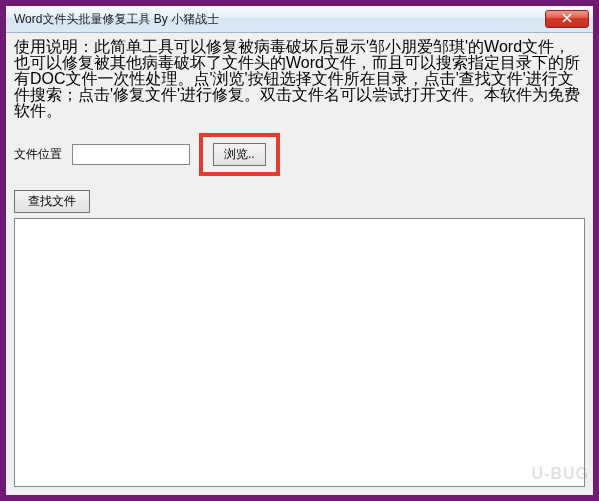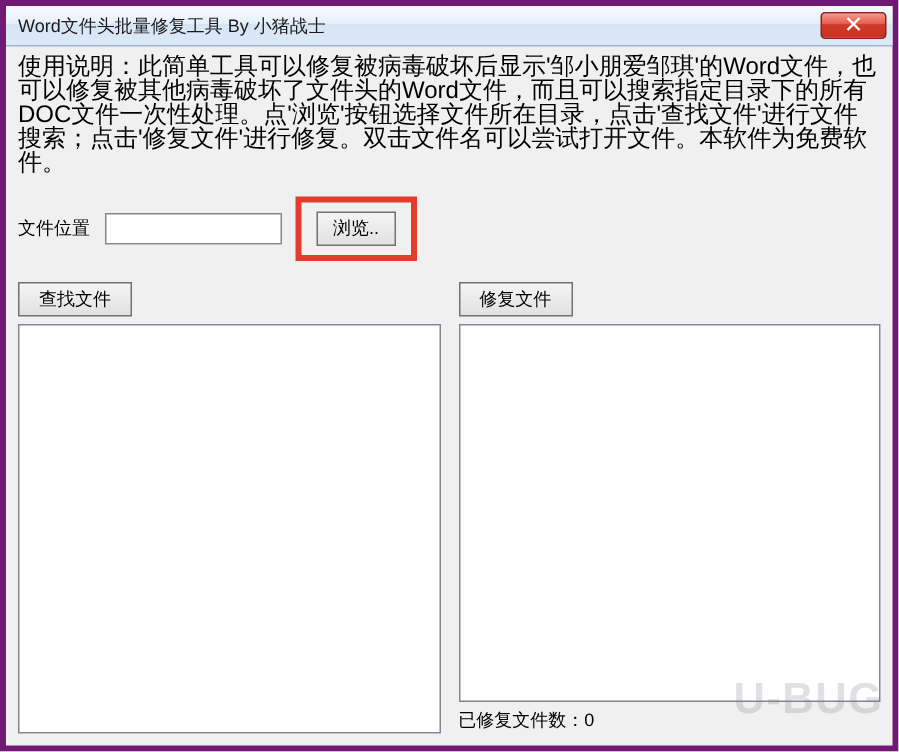--- a/index.html
+++ b/index.html
@@ -8,21 +8,21 @@
   font-size: 12px;
   background: #fff;
   width: 599px;
   height: 501px;
   overflow: hidden;
   position: relative;
 }
 .window {
   width: 599px;
   height: 501px;
-  border: 4px solid #701a75;
+  border: 6px solid #701a75;
   background: #f0f0f0;
   display: flex;
   flex-direction: column;
 }
 .titlebar {
   height: 27px;
   background: linear-gradient(to bottom, #f7fbff 0%, #e6eff9 45%, #d6e5f5 46%, #dce9f7 100%);
   border-bottom: 1px solid #9db5d1;
   display: flex;
   align-items: center;
@@ -110,21 +110,21 @@
   overflow: auto;
 }
 .countrow {
   margin-top: 4px;
   font-size: 12px;
 }
 .watermark {
   position: absolute;
   right: 10px;
   bottom: 18px;
-  font-size: 29px;
+  font-size: 16px;
   font-weight: bold;
   color: rgba(120,120,120,0.22);
   letter-spacing: 1px;
   pointer-events: none;
 }
 </style>
 </head>
 <body>
 
 <div class="window">
@@ -152,27 +152,20 @@
       </div>
     </div>
 
     <div class="lists">
 
       <div class="listcol">
         <button class="std">查找文件</button>
         <div class="listbox"></div>
       </div>
 
-      <div class="listcol">
-        <button class="std">修复文件</button>
-        <div class="listbox"></div>
-        <div class="countrow">
-          <span>已修复文件数：</span><span>0</span>
-        </div>
-      </div>
 
     </div>
 
   </div>
 
 </div>
 
 <div class="watermark">U-BUG</div>
 
 </body></html>

